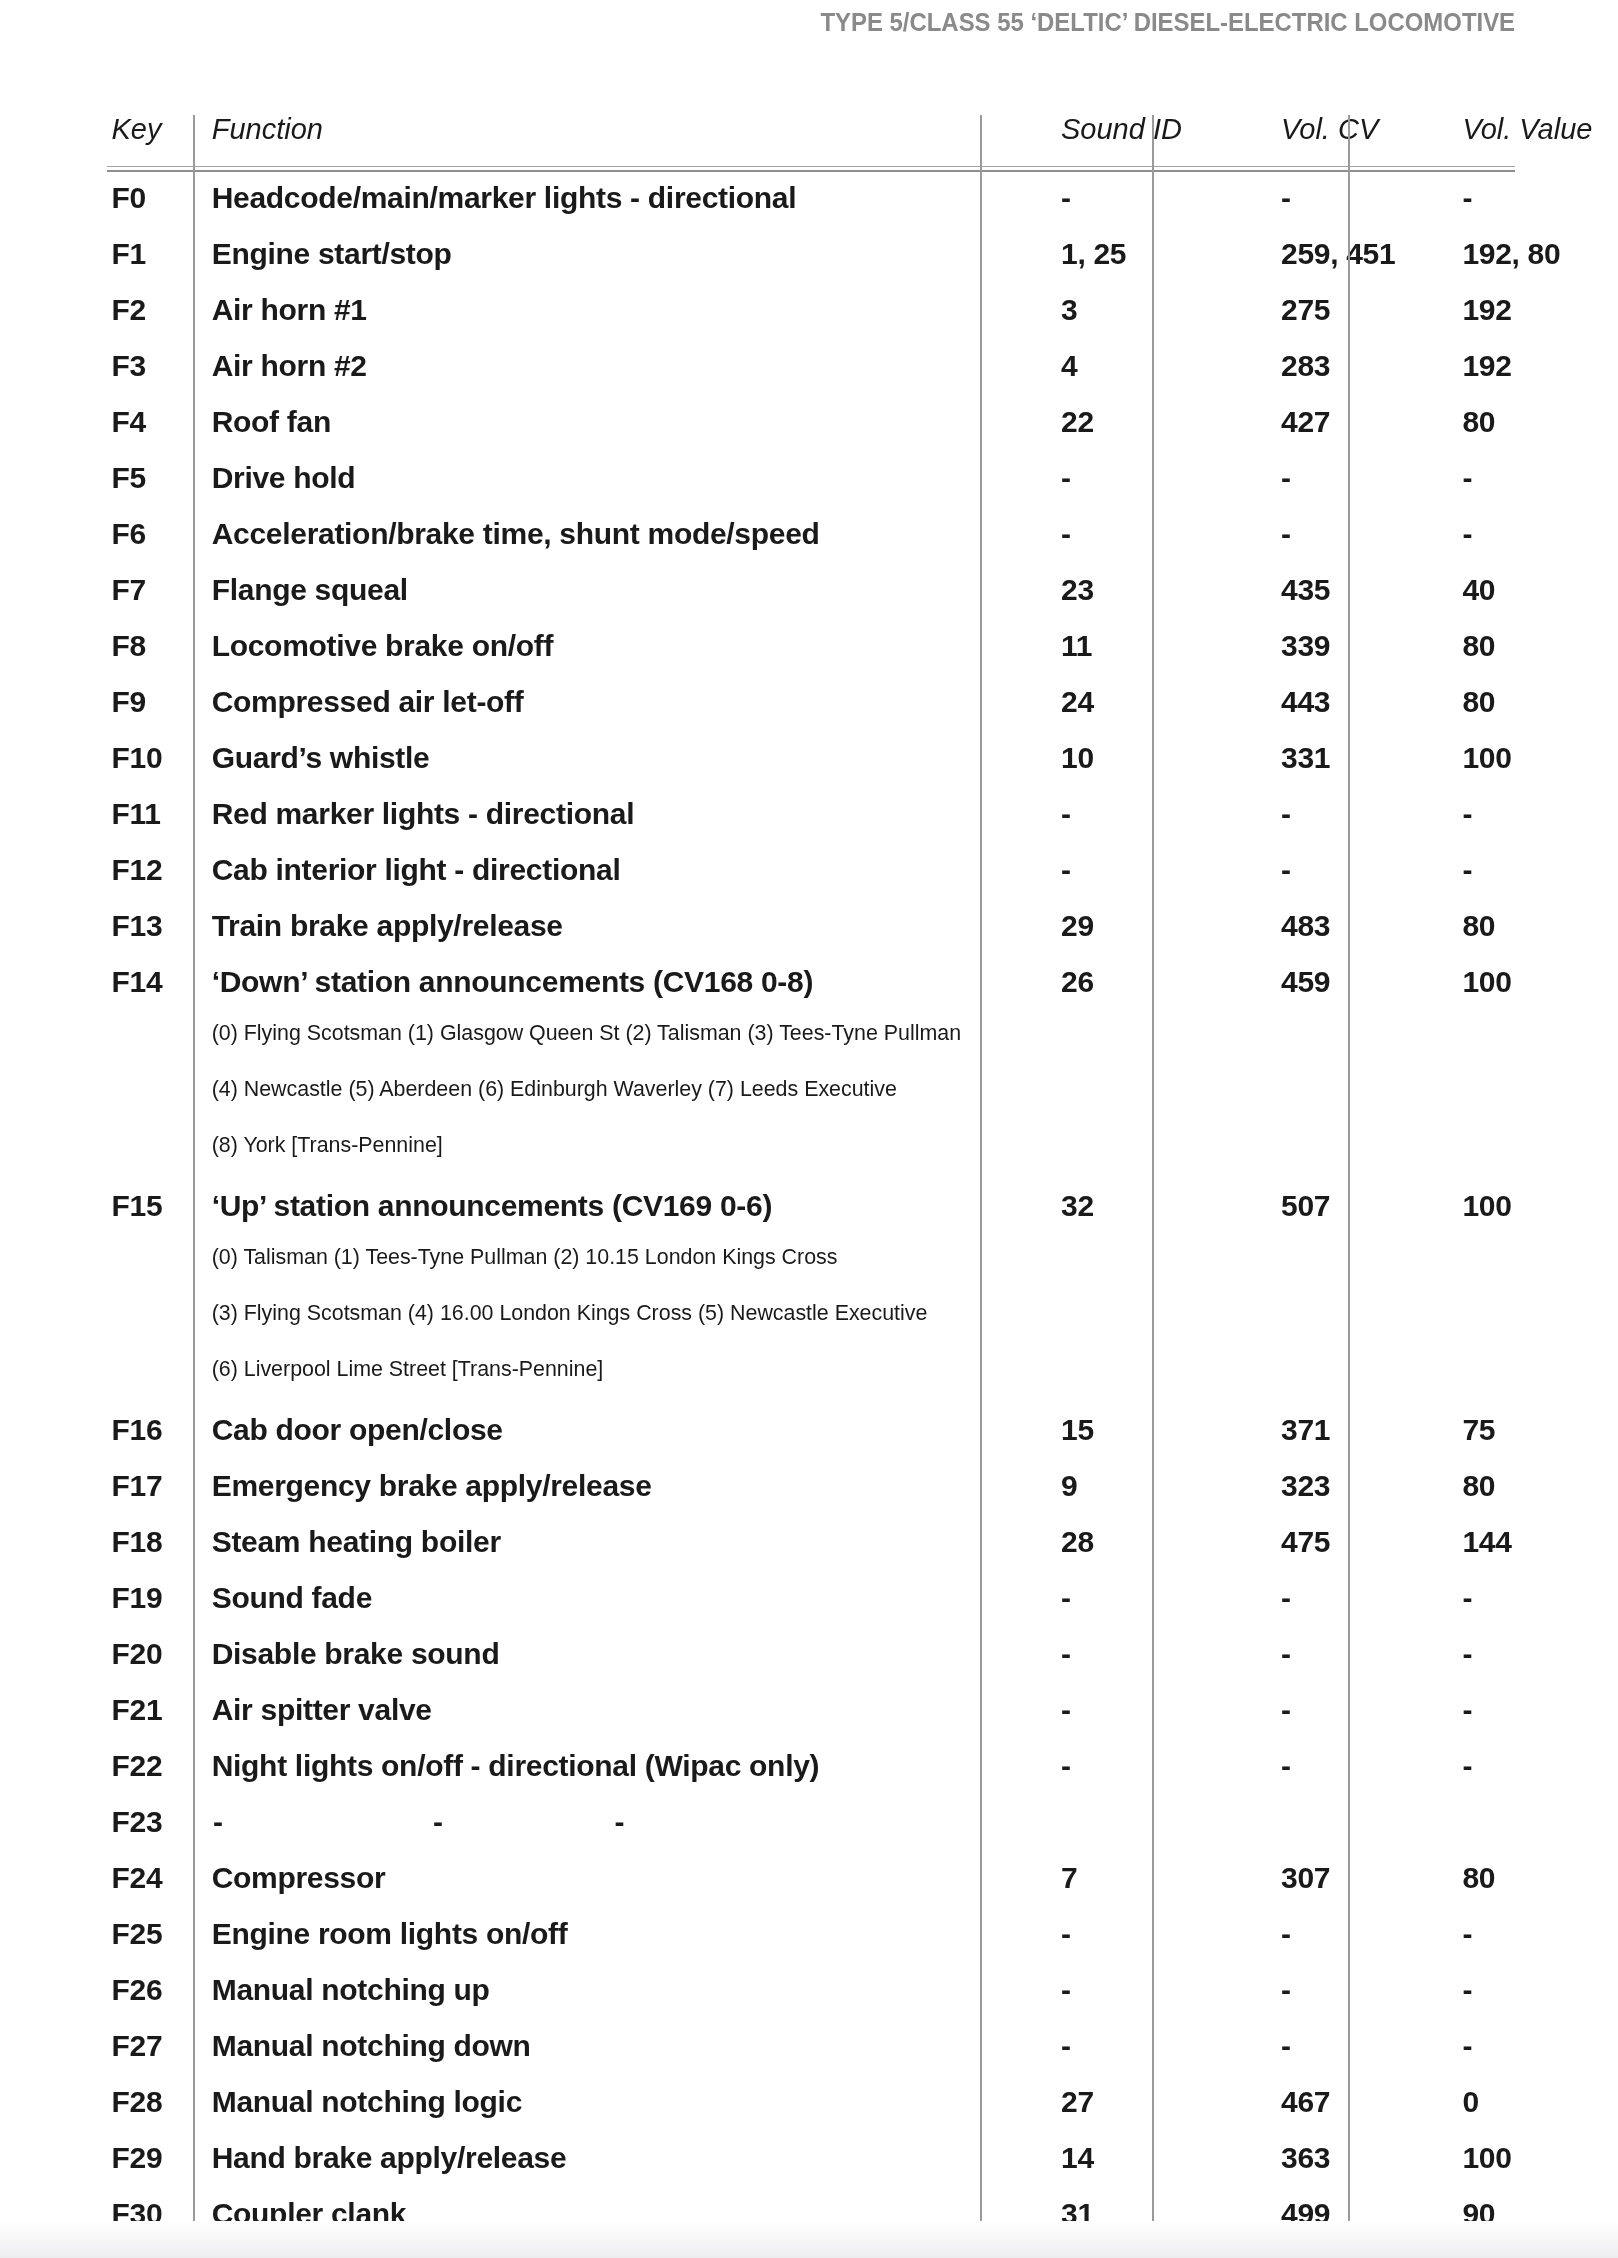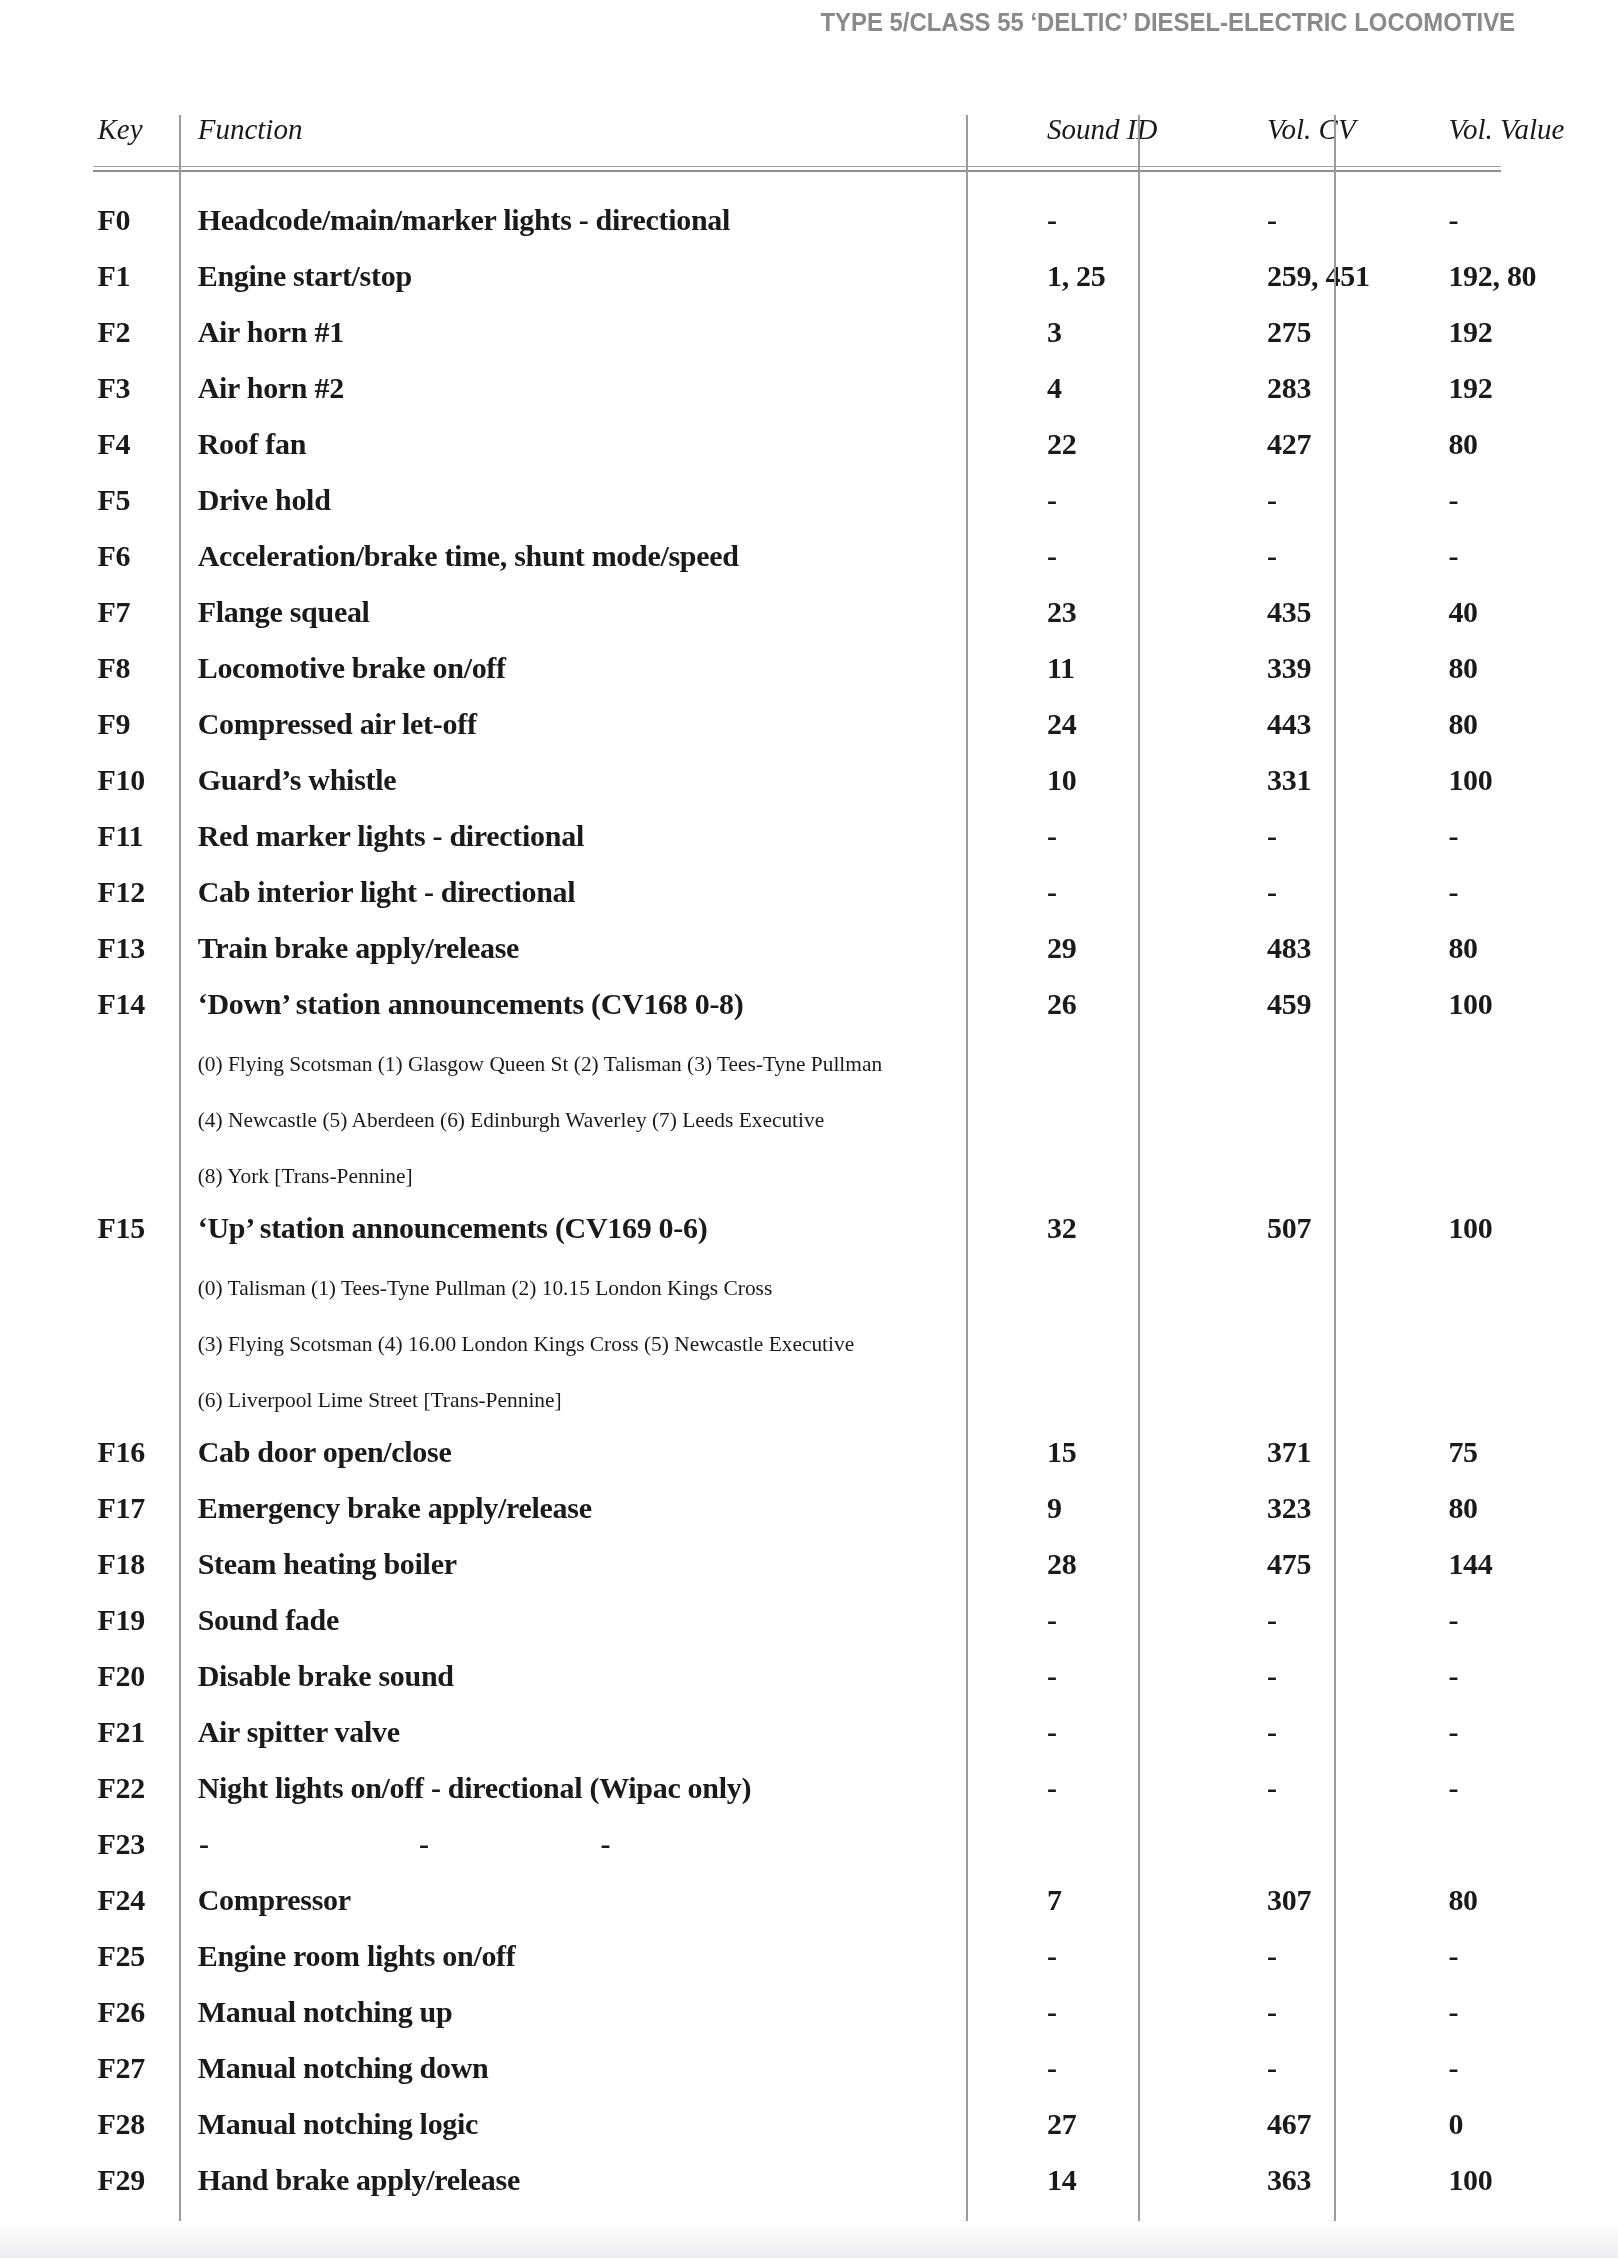--- a/index.html
+++ b/index.html
@@ -8,21 +8,21 @@
     font-family:"Liberation Sans", sans-serif;
     color:#1a1a1a;
   }
   .doc-title{
     position:absolute;top:7.1px;right:103px;
     font-size:26px;font-weight:bold;color:#8a8a8a;
     letter-spacing:0px;white-space:nowrap;
     transform:scaleX(0.92);transform-origin:right center;
   }
   .table{
-    position:absolute;left:93px;top:111px;width:1408px;font-family:Liberation Serif, serif;
+    position:absolute;left:107px;top:111px;width:1408px;
   }
   .vline{
     position:absolute;top:3.6px;bottom:14.3px;width:1.8px;
     background:#9a9a9a;z-index:1;
   }
   .vline.v1{left:86px;}
   .vline.v2{left:873px;}
   .vline.v3{left:1045px;}
   .vline.v4{left:1241px;}
   .thead{
@@ -31,21 +31,21 @@
     padding-top:1.8px;box-sizing:border-box;
   }
   .double-rule{
     height:2.7px;
     border-top:1.8px solid #a2a2a2;
     border-bottom:2.7px solid #8f8f8f;
     margin:0;
   }
   .tbody{padding-top:9px;}
   .row{
-    display:flex;height:56px;align-items:flex-end;
+    display:flex;height:56px;align-items:flex-start;
     font-size:30px;font-weight:bold;letter-spacing:-0.3px;
     white-space:nowrap;
   }
   .row.note-row{
     font-size:21.4px;font-weight:normal;letter-spacing:0;
   }
   .c-key{width:86px;box-sizing:border-box;padding-left:4.5px;flex:none;}
   .c-fn{width:848px;box-sizing:border-box;padding-left:18.7px;flex:none;overflow:visible;}
   .c-sid{width:204px;box-sizing:border-box;padding-left:20px;flex:none;}
   .c-cv{width:196px;box-sizing:border-box;padding-left:36px;flex:none;}

